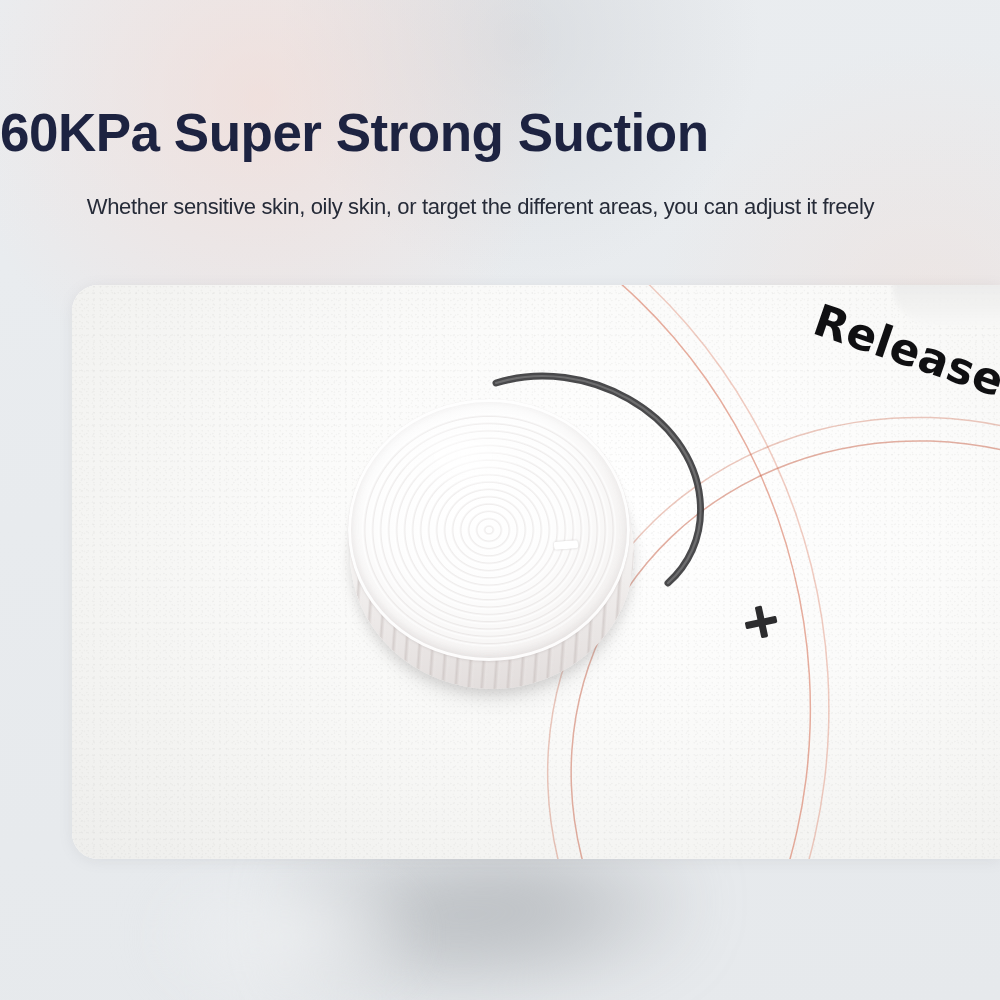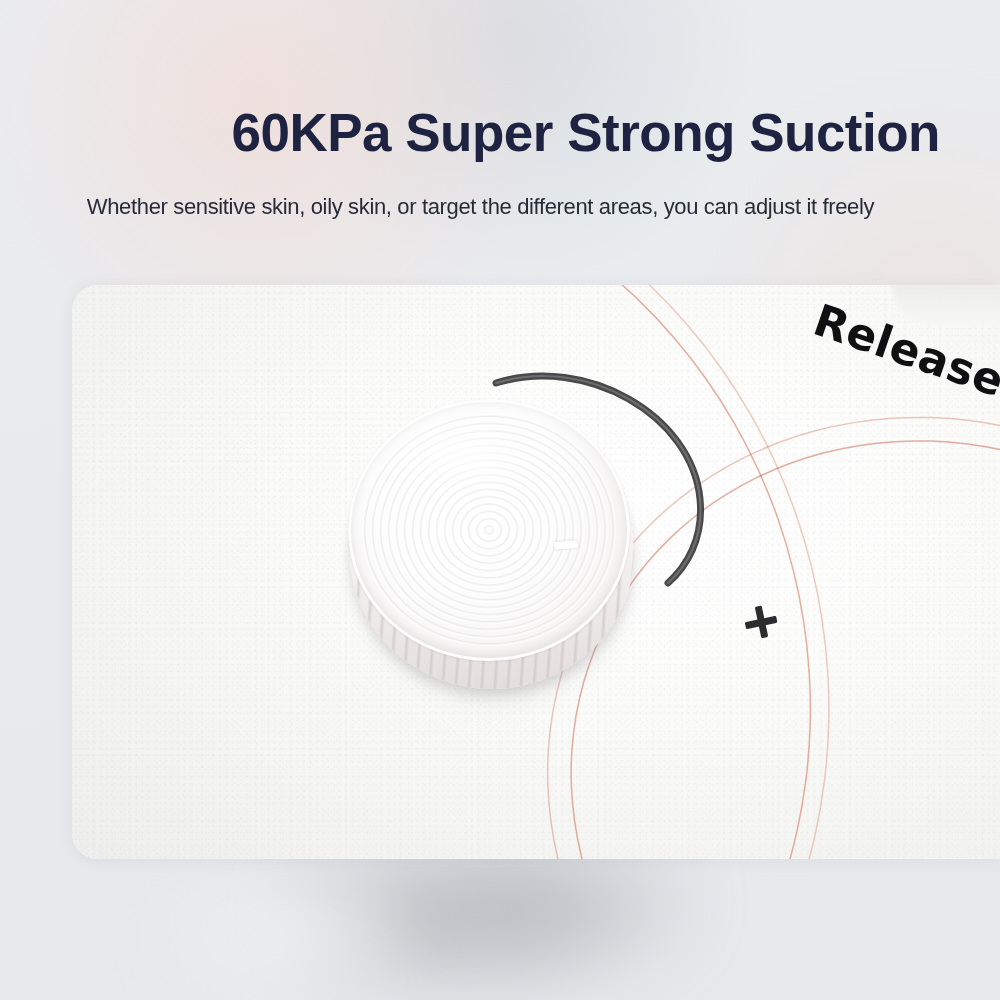--- a/index.html
+++ b/index.html
@@ -46,21 +46,21 @@
     background: radial-gradient(ellipse at 50% 35%, rgba(236,238,240,0.95) 0%, rgba(236,238,240,0) 62%);
     filter: blur(20px);
   }
 
   
   .headline {
     position: absolute;
     left: 0;
     top: 103px;
     width: 940px;
-    text-align: right;
+    text-align: left;
     font-size: 53px;
     font-weight: bold;
     letter-spacing: -0.5px;
     color: #1d2341;
     line-height: 1.12;
     white-space: nowrap;
   }
   .subline {
     position: absolute;
     left: 0;

